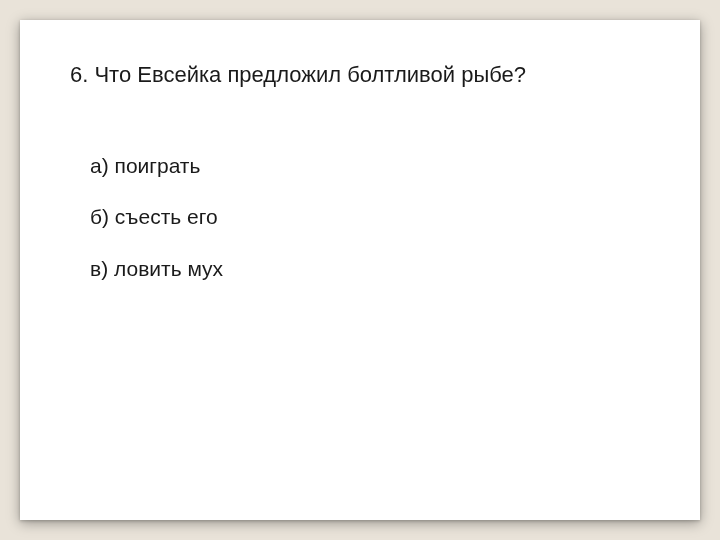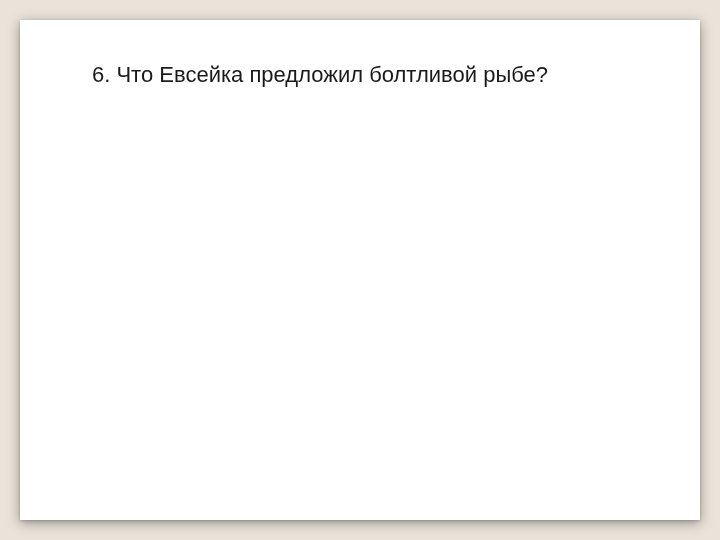--- a/index.html
+++ b/index.html
@@ -14,21 +14,21 @@
       font-family: Verdana, Geneva, sans-serif;
       display: flex;
       align-items: center;
       justify-content: center;
     }
     .slide {
       width: 680px;
       height: 500px;
       background: #ffffff;
       box-shadow: 0 3px 12px rgba(0,0,0,0.35), 0 1px 3px rgba(0,0,0,0.2);
-      padding: 40px 72px;
+      padding: 40px 50px;
       position: relative;
     }
     .question {
       font-size: 22px;
       color: #1a1a1a;
       margin-bottom: 60px;
       line-height: 1.4;
     }
     .answers {
       padding-left: 20px;
@@ -38,13 +38,18 @@
       color: #1a1a1a;
       margin-bottom: 22px;
       line-height: 1.4;
     }
   </style>
 </head>
 <body>
 
 <div class="slide">
   <div class="question">6. Что Евсейка предложил болтливой рыбе?</div>
+  <div class="answers">
+    <div class="answer">а) поиграть</div>
+    <div class="answer">б) съесть его</div>
+    <div class="answer">в) ловить мух</div>
+  </div>
 </div>
 
 </body></html>

